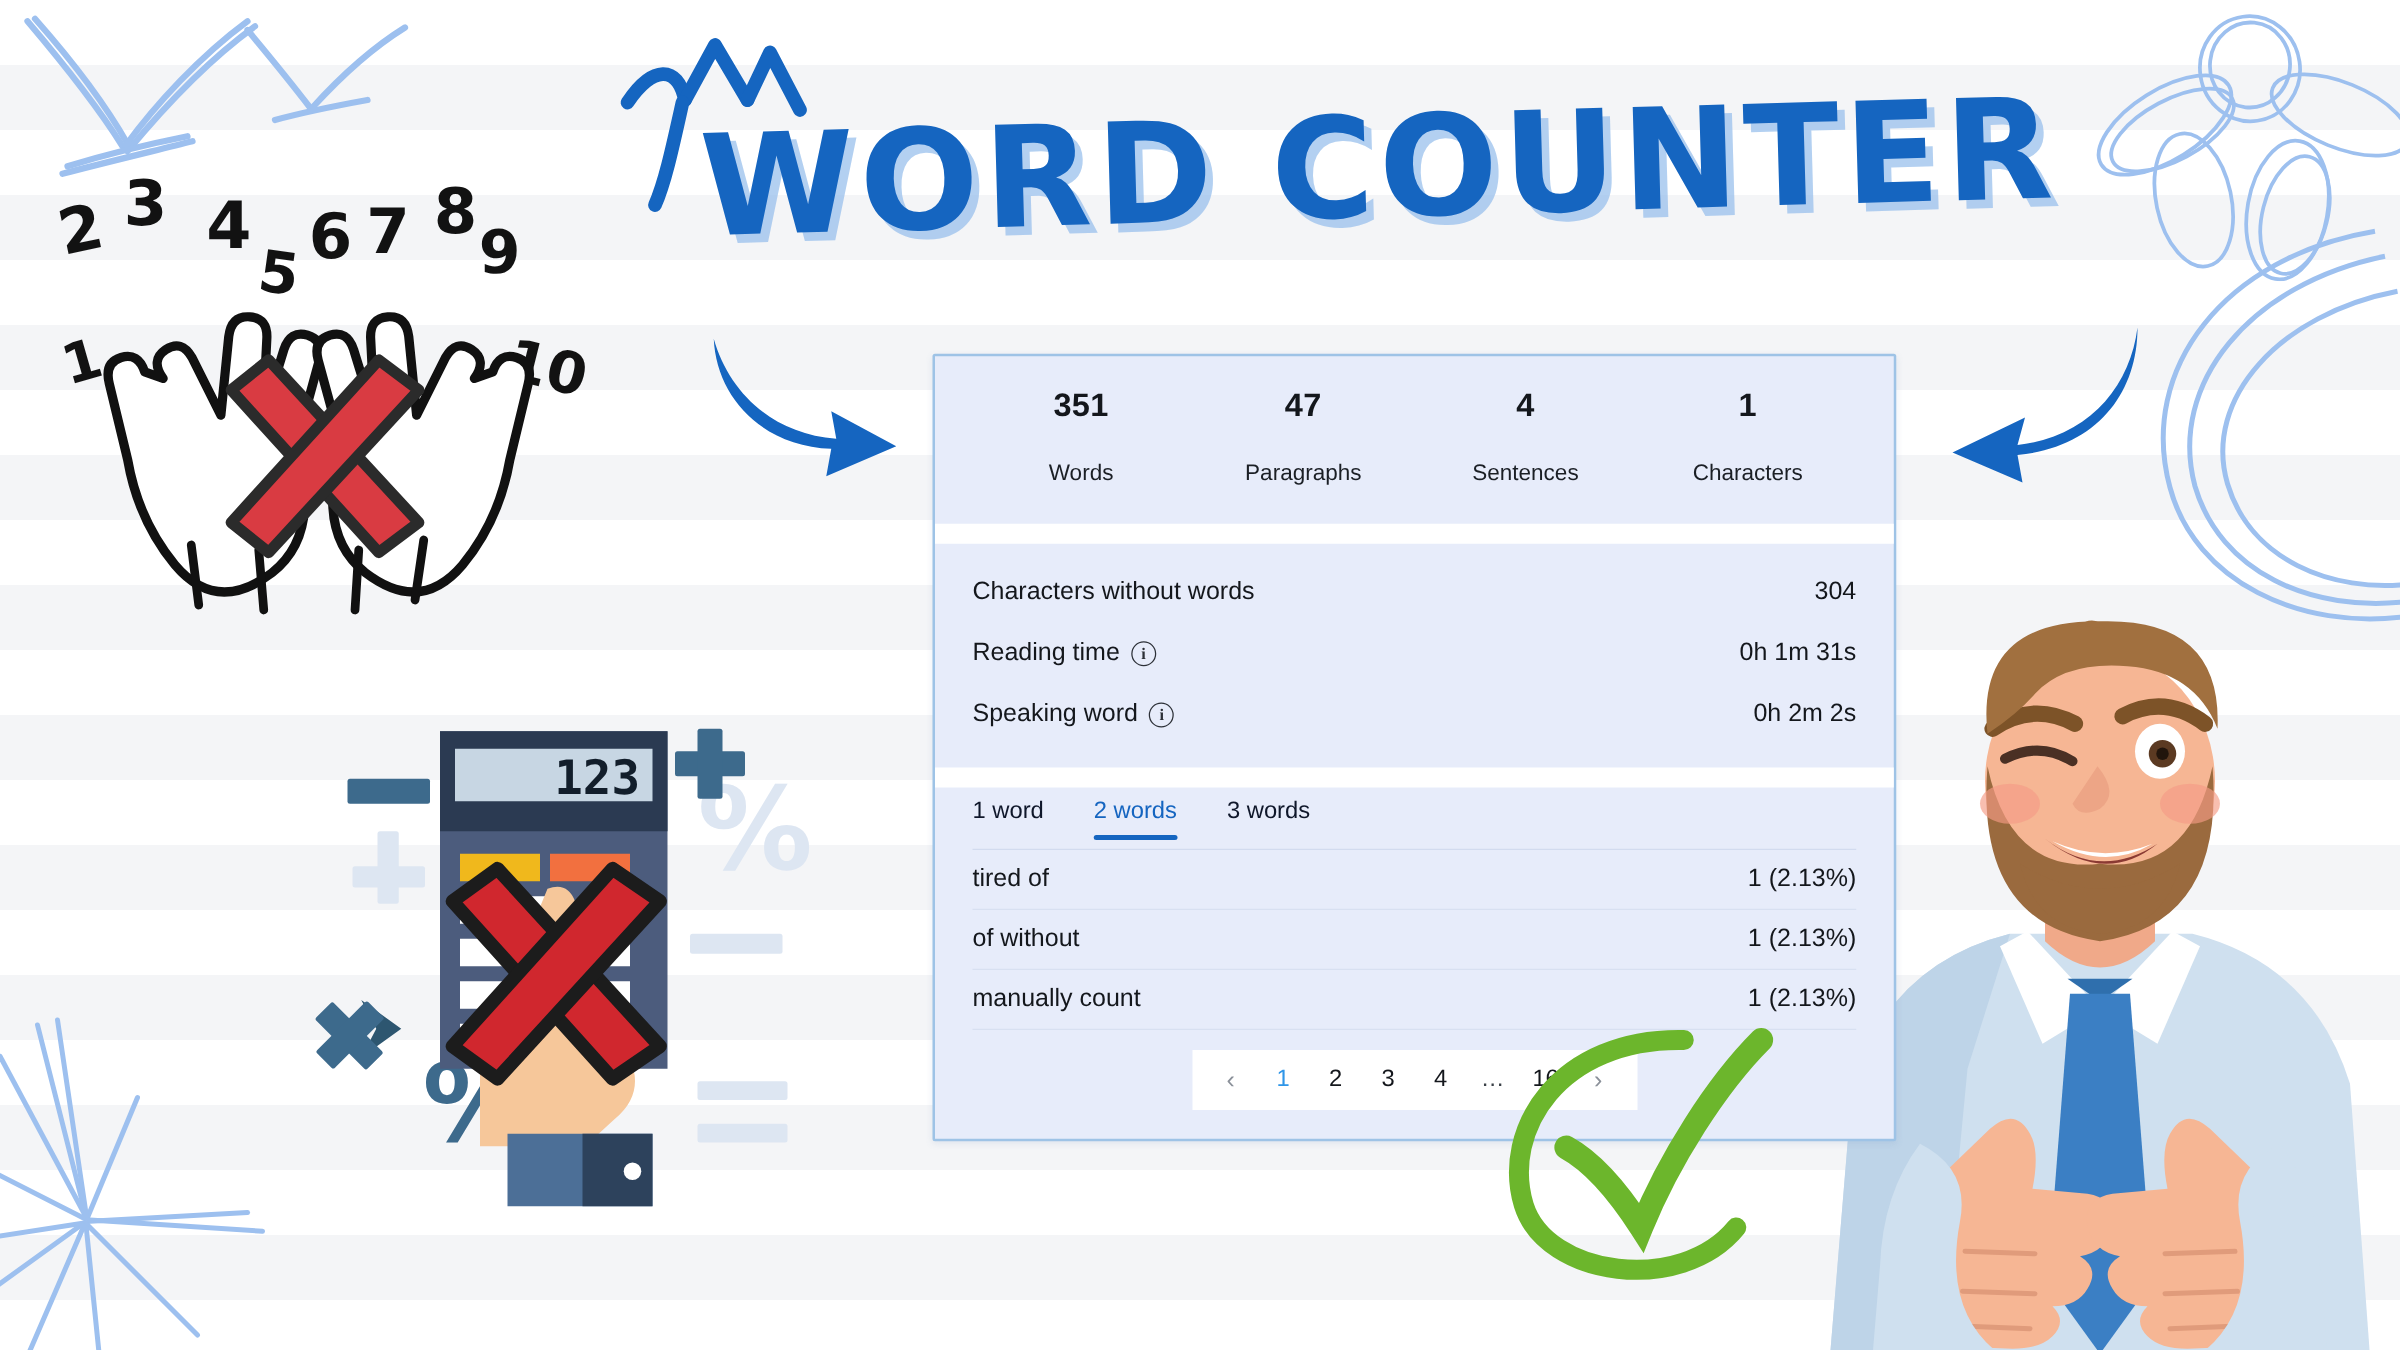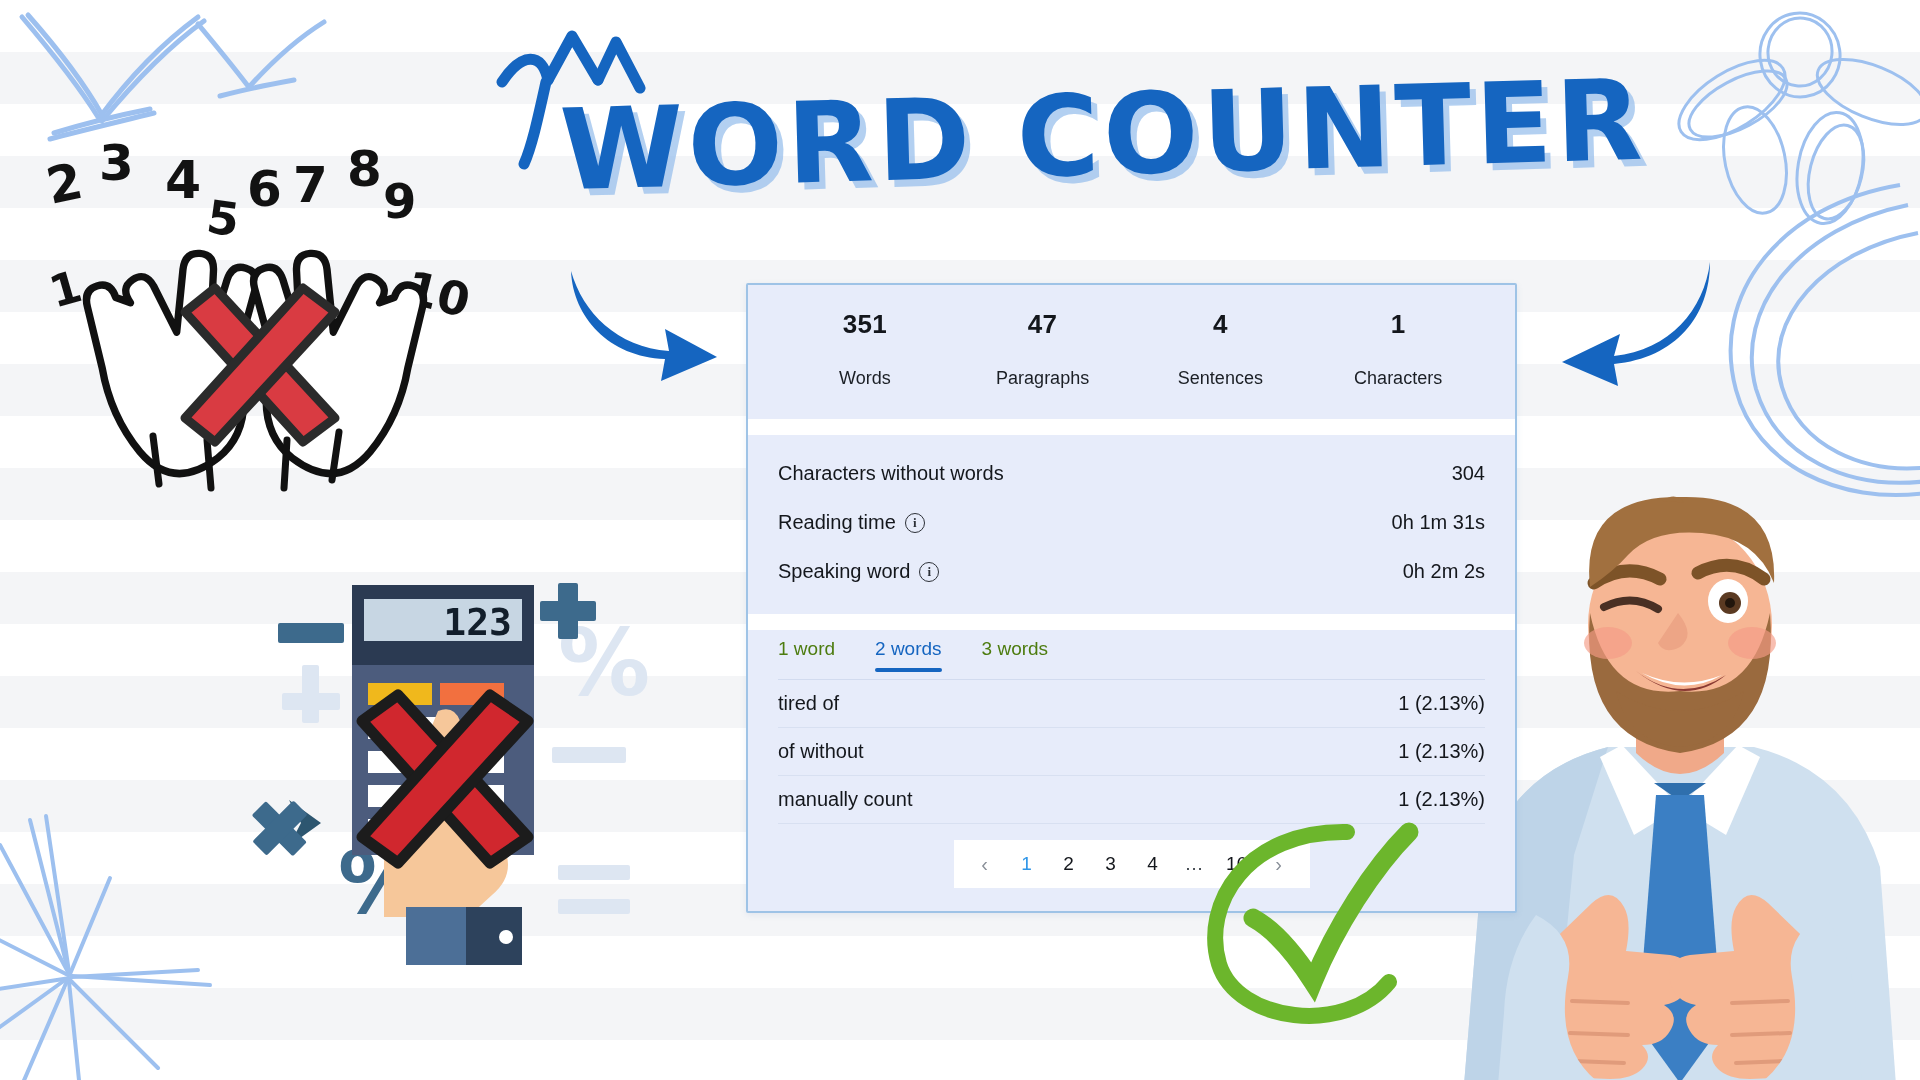--- a/index.html
+++ b/index.html
@@ -70,21 +70,21 @@
   }
   .detail-val{ font-size:20px; color:#14171c; }
 
   
   .freq{
     padding:8px 30px 0 30px;
   }
   .tabs{ display:flex; gap:40px; position:relative; padding-bottom:9px;
          border-bottom:1.5px solid #d2dbef; }
   .tab{
-    font-size:19px; color:#4d7c0f; padding-bottom:10px; cursor:pointer;
+    font-size:19px; color:#0f172a; padding-bottom:10px; cursor:pointer;
     position:relative;
   }
   .tab.active{ color:#1565c0; }
   .tab.active:after{
     content:""; position:absolute; left:0; right:0; bottom:-1.5px;
     height:3.5px; background:#1565c0; border-radius:2px;
   }
   .freq-row{
     display:flex; justify-content:space-between; align-items:center;
     padding:12px 0 12px 0;

